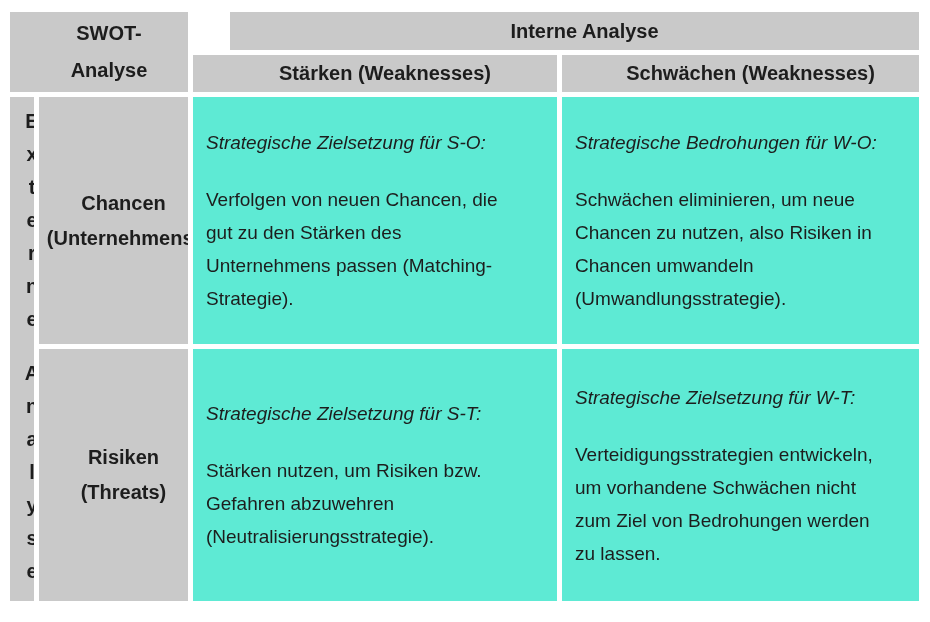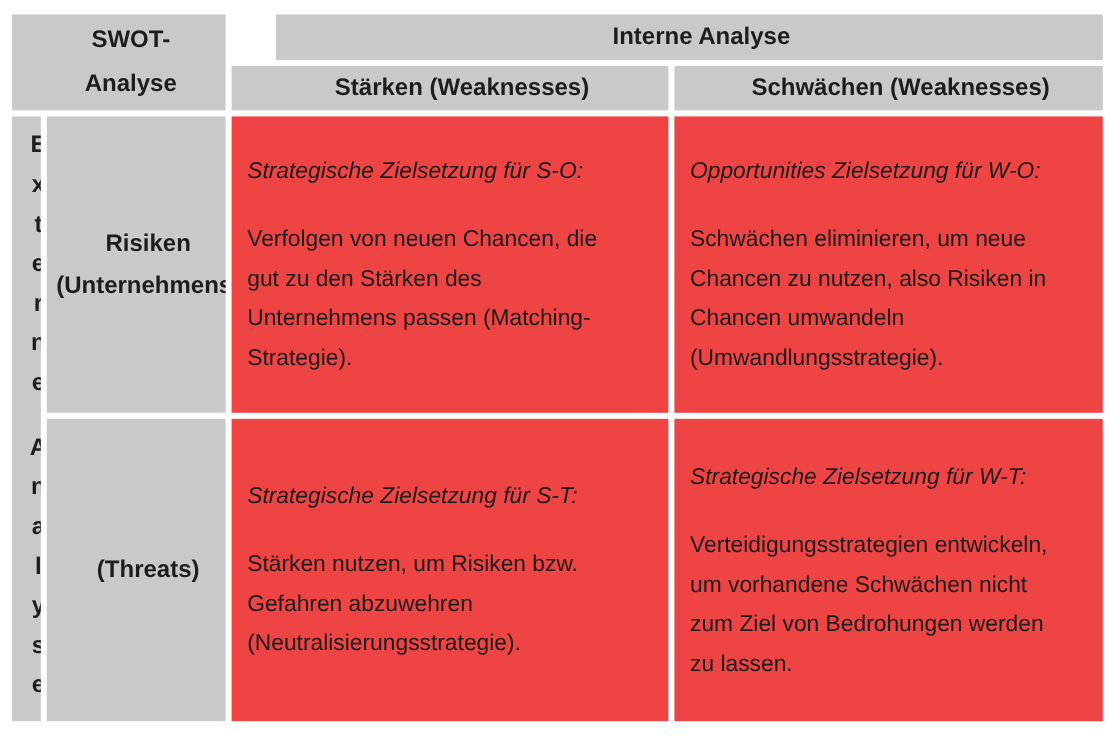--- a/index.html
+++ b/index.html
@@ -42,21 +42,21 @@
   .word {
     white-space:pre-line;
     line-height:33px;
     font-size:20px; font-weight:bold;
     display:flex; align-items:center; justify-content:center;
     text-align:center; width:100%;
   }
   .word-1 { height:247px; }
   .word-2 { height:257px; }
   .content {
-    background:#ef4444;
+    background:#5eead4;
     font-size:19px; line-height:33px;
     display:flex; flex-direction:column; justify-content:center;
     padding:0 10px 0 13px;
     text-align:left;
   }
   .cell-title { font-style:italic; }
   .cell-body  { white-space:pre-line;margin-top:24px; }
 </style>
 </head>
 <body>
@@ -86,41 +86,42 @@
       <div class="word word-2">A
 n
 a
 l
 y
 s
 e</div>
     </div>
 
     <div class="cell head rowlab-1">
-      <div>Risiken</div>
+      <div>Chancen</div>
       <div>(Unternehmens)</div>
     </div>
 
     <div class="cell content c-so">
       <div class="cell-title">Strategische Zielsetzung für S-O:</div>
       <div class="cell-body">Verfolgen von neuen Chancen, die
 gut zu den Stärken des
 Unternehmens passen (Matching-
 Strategie).</div>
     </div>
 
     <div class="cell content c-wo">
-      <div class="cell-title">Opportunities Zielsetzung für W-O:</div>
+      <div class="cell-title">Strategische Bedrohungen für W-O:</div>
       <div class="cell-body">Schwächen eliminieren, um neue
 Chancen zu nutzen, also Risiken in
 Chancen umwandeln
 (Umwandlungsstrategie).</div>
     </div>
 
     <div class="cell head rowlab-2">
+      <div>Risiken</div>
       <div>(Threats)</div>
     </div>
 
     <div class="cell content c-wt">
       <div class="cell-title">Strategische Zielsetzung für W-T:</div>
       <div class="cell-body">Verteidigungsstrategien entwickeln,
 um vorhandene Schwächen nicht
 zum Ziel von Bedrohungen werden
 zu lassen.</div>
     </div>

